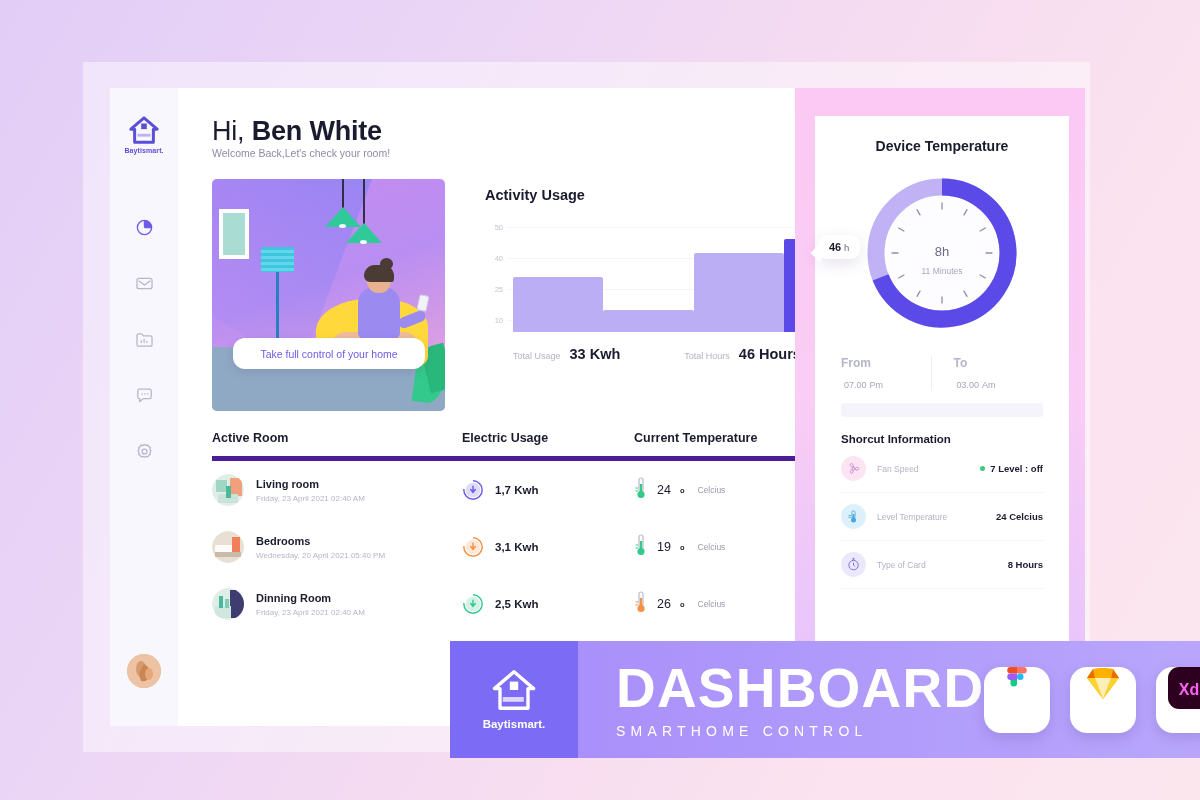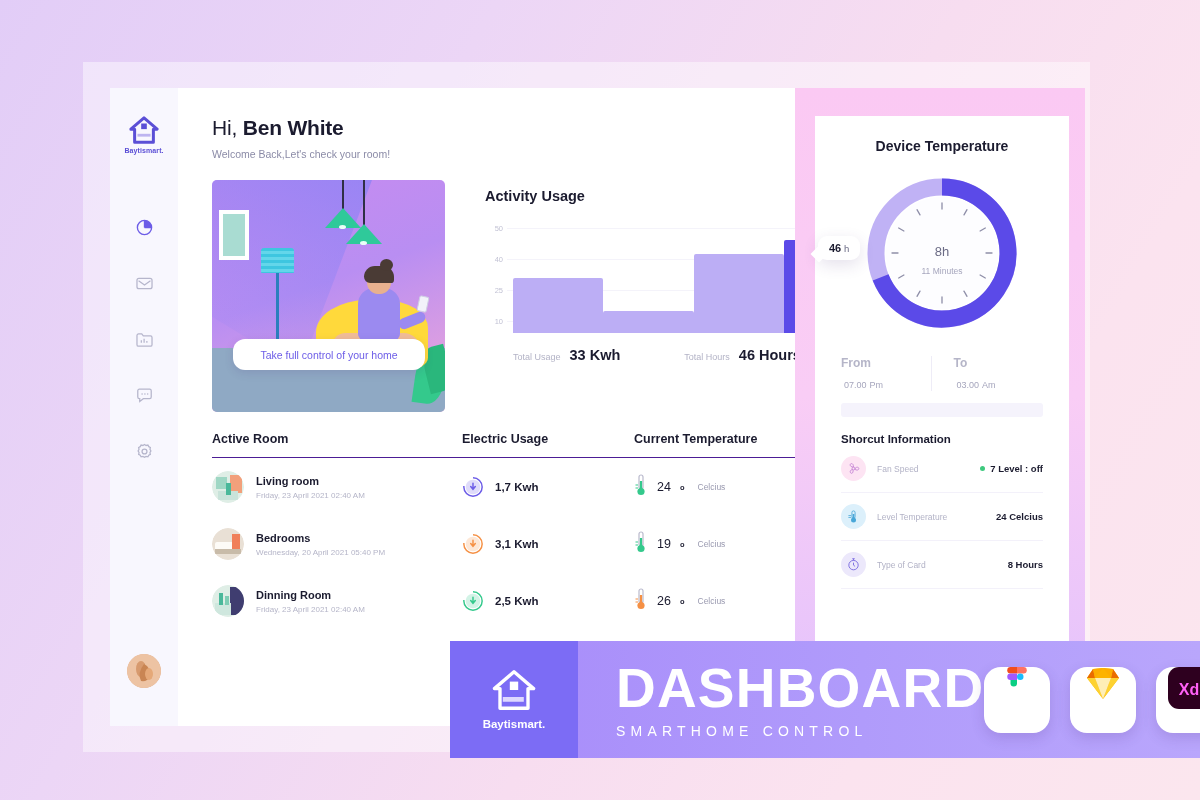--- a/index.html
+++ b/index.html
@@ -63,23 +63,23 @@
 
   
   .main {
     flex: 1;
     background: #ffffff;
     padding: 28px 30px 0 34px;
     position: relative;
     min-width: 0;
   }
   .topbar { display: flex; align-items: flex-start; justify-content: space-between; }
-  .greet-title { font-size: 21px; color: #1b1b2f; font-weight: 300; letter-spacing: -.2px; }
+  .greet-title { font-size: 27px; color: #1b1b2f; font-weight: 300; letter-spacing: -.2px; }
   .greet-title b { font-weight: 700; }
-  .greet-sub { font-size: 10.5px; color: #8b8ba7; margin-top: 8px; }
+  .greet-sub { font-size: 10.5px; color: #8b8ba7; }
   .top-right { display: flex; align-items: center; gap: 14px; padding-top: 4px; }
   .search-box {
     width: 173px; height: 30px;
     border: 1px solid #ece9f6; border-radius: 7px;
     background: #fff; display: flex; align-items: center; gap: 7px;
     padding: 0 11px;
   }
   .search-box input {
     border: none; outline: none; font-size: 9.5px; color: #6b6b85;
     font-family: "Liberation Sans", sans-serif; width: 100%; background: transparent;
@@ -202,21 +202,21 @@
     content:""; position:absolute; left:-5px; top:12px;
     width:12px; height:12px; background:#fff; transform: rotate(45deg);
   }
   .chart-totals { display:flex; gap:64px; margin-top:14px; padding-left:28px; }
   .total-item { display:flex; align-items:baseline; gap:9px; }
   .total-label { font-size:9px; color:#b3b3c6; }
   .total-value { font-size:14.5px; font-weight:700; color:#1b1b2f; }
 
   
   .table { margin-top: 20px; }
-  .thead { display:flex; padding-bottom:11px; border-bottom:1px solid #4c1d95; }
+  .thead { display:flex; padding-bottom:11px; border-bottom:5px solid #4c1d95; }
   .th { font-size:12.5px; font-weight:700; color:#1b1b2f; }
   .col-room { width:250px; flex:none; }
   .col-elec { width:172px; flex:none; }
   .col-temp { flex:1; }
   .trow { display:flex; align-items:center; padding:13px 0 12px; }
   .room-cell { display:flex; align-items:center; gap:12px; }
   .room-thumb {
     width:32px; height:32px; border-radius:50%; flex:none; position:relative; overflow:hidden;
   }
   .room-name { font-size:11px; font-weight:700; color:#1b1b2f; }

